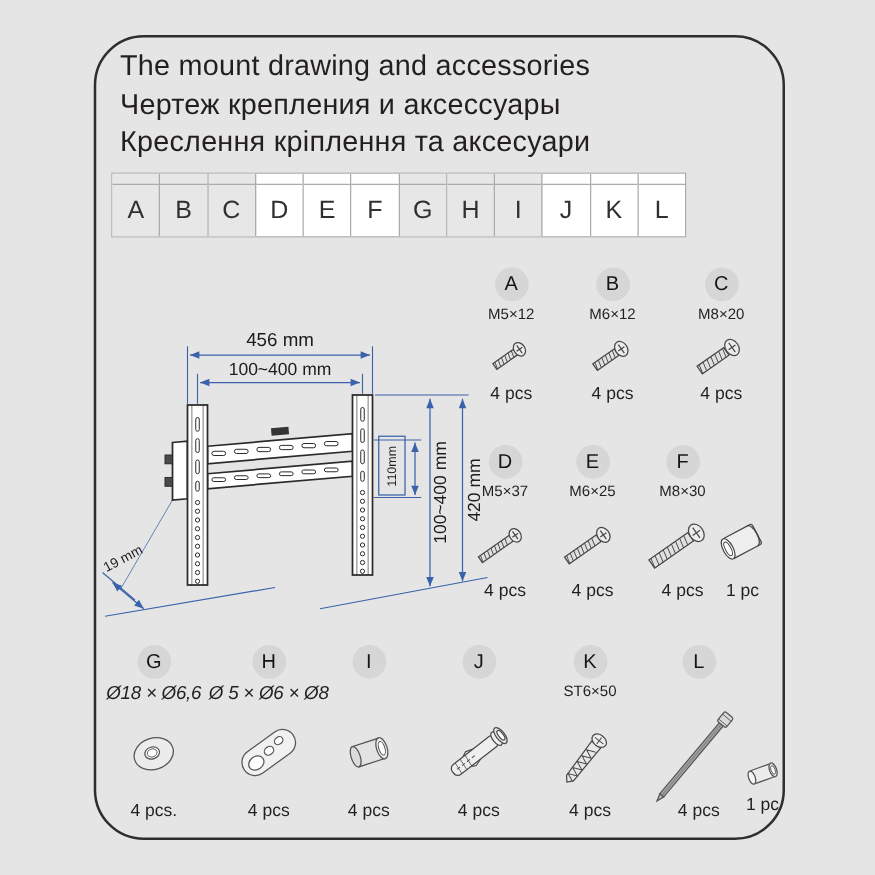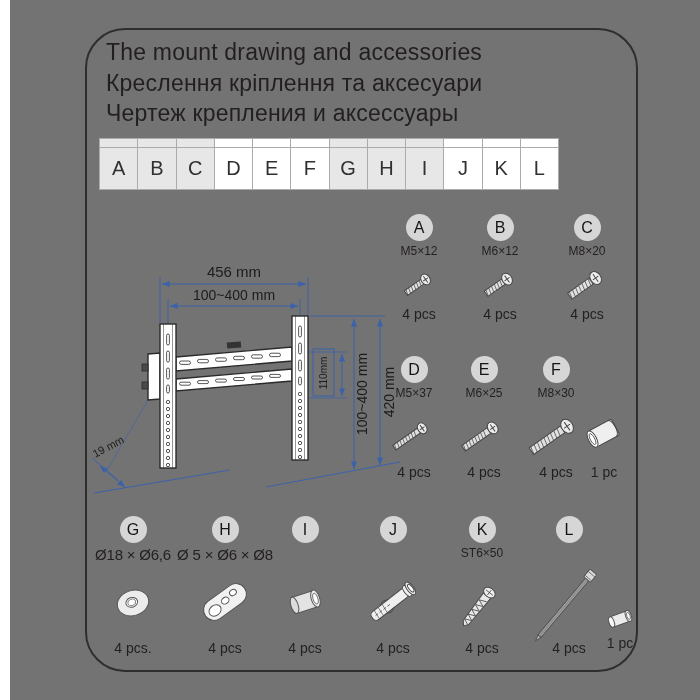--- a/index.html
+++ b/index.html
@@ -1,50 +1,50 @@
 <!DOCTYPE html>
 <html><head>
 <meta charset="utf-8">
 <style>
   html,body{margin:0;padding:0;}
   body{width:700px;height:700px;background:#ffffff;font-family:"Liberation Sans",sans-serif;color:#231f20;position:relative;overflow:hidden;}
-  #screen{position:absolute;inset:0;background:#737373;margin-left:10px;}
+  #screen{position:absolute;inset:0;background:#e5e5e5;}
   .page-border{position:absolute;left:75px;top:28px;width:553px;height:644px;border:2px solid #2e2e2e;border-radius:40px;box-sizing:border-box;}
   .title{position:absolute;left:96px;top:37px;font-size:23px;line-height:30.5px;font-weight:500;letter-spacing:.2px;color:#231f20;}
   .title div{white-space:nowrap;}
   
   .legend{position:absolute;left:89px;top:138px;width:460px;height:52px;display:flex;border:1px solid #ababab;box-sizing:border-box;background:#fff;}
   .lcol{flex:1;display:flex;flex-direction:column;border-right:1px solid #ababab;}
   .lcol:last-child{border-right:none;}
   .lstrip{height:8px;border-bottom:1px solid #ababab;}
   .lcell{flex:1;display:flex;align-items:center;justify-content:center;font-size:20px;color:#303030;}
   .sh{background:#e7e7e7;}
   
   .acc{position:absolute;display:flex;flex-direction:column;align-items:center;}
   .badge{width:27px;height:27px;border-radius:50%;background:#d6d6d6;display:flex;align-items:center;justify-content:center;font-size:16px;font-weight:500;color:#151515;}
   .spec{height:20px;font-size:12px;margin-top:3px;white-space:nowrap;color:#231f20;}
-  .spec-sm{font-size:15px;letter-spacing:-.2px;}
+  .spec-sm{font-size:15px;letter-spacing:-.2px;font-style:italic;}
   .iconbox{display:flex;align-items:center;justify-content:center;}
   .iconbox.bottom{align-items:flex-end;}
   .qty{font-size:14px;margin-top:2px;white-space:nowrap;color:#231f20;}
   .h40{height:40px;} .h56{height:56px;} .h59{height:59px;} .h70{height:70px;} .h72{height:72px;}
   svg{overflow:visible;}
   .drawing{position:absolute;left:78px;top:246px;width:320px;height:262px;}
   .dim-text{fill:#1c1c1c;}
 </style>
 </head>
 <body>
 
 <div id="screen">
   <div class="page-border"></div>
 
   <div class="title">
     <div>The mount drawing and accessories</div>
+    <div>Чертеж крепления и аксессуары</div>
     <div>Креслення кріплення та аксесуари</div>
-    <div>Чертеж крепления и аксессуары</div>
   </div>
 
   <div class="legend">
     <div class="lcol sh">
         <div class="lstrip"></div>
         <div class="lcell">A</div>
       </div>
     <div class="lcol sh">
         <div class="lstrip"></div>
         <div class="lcell">B</div>

